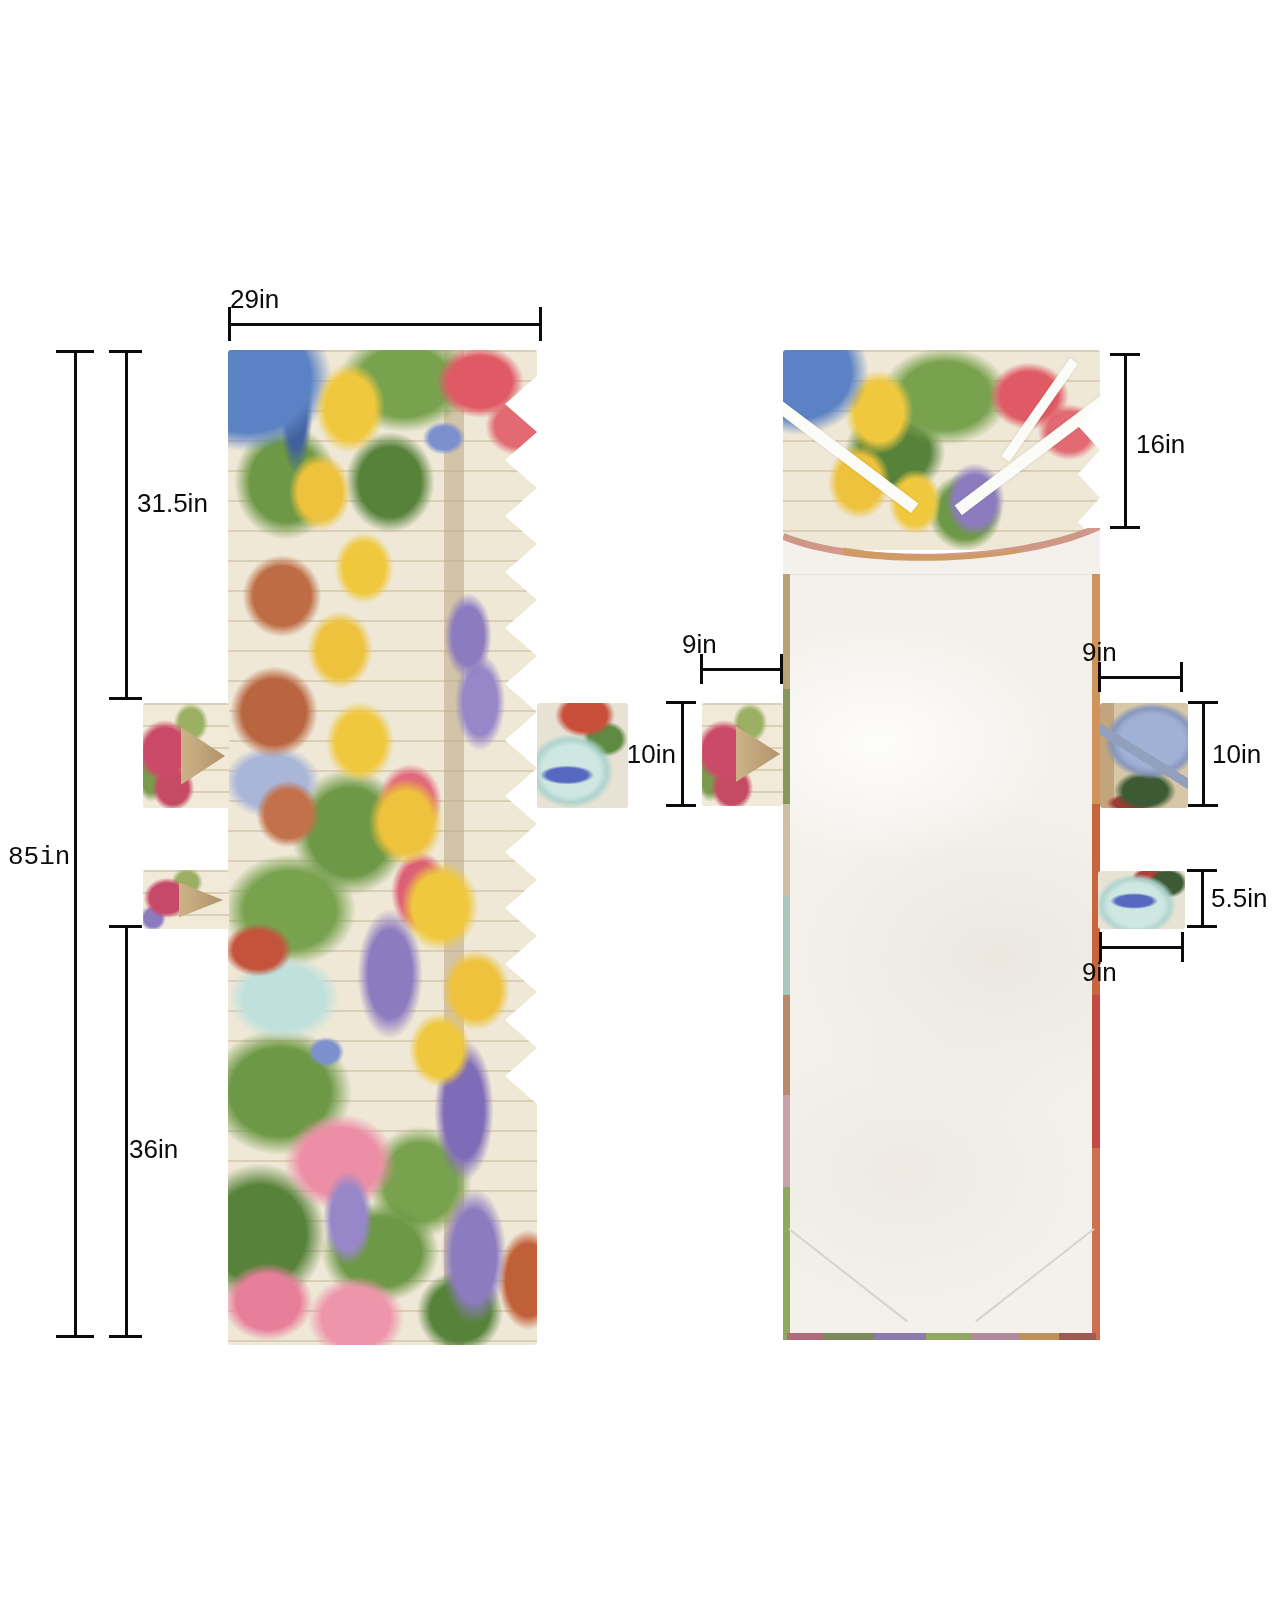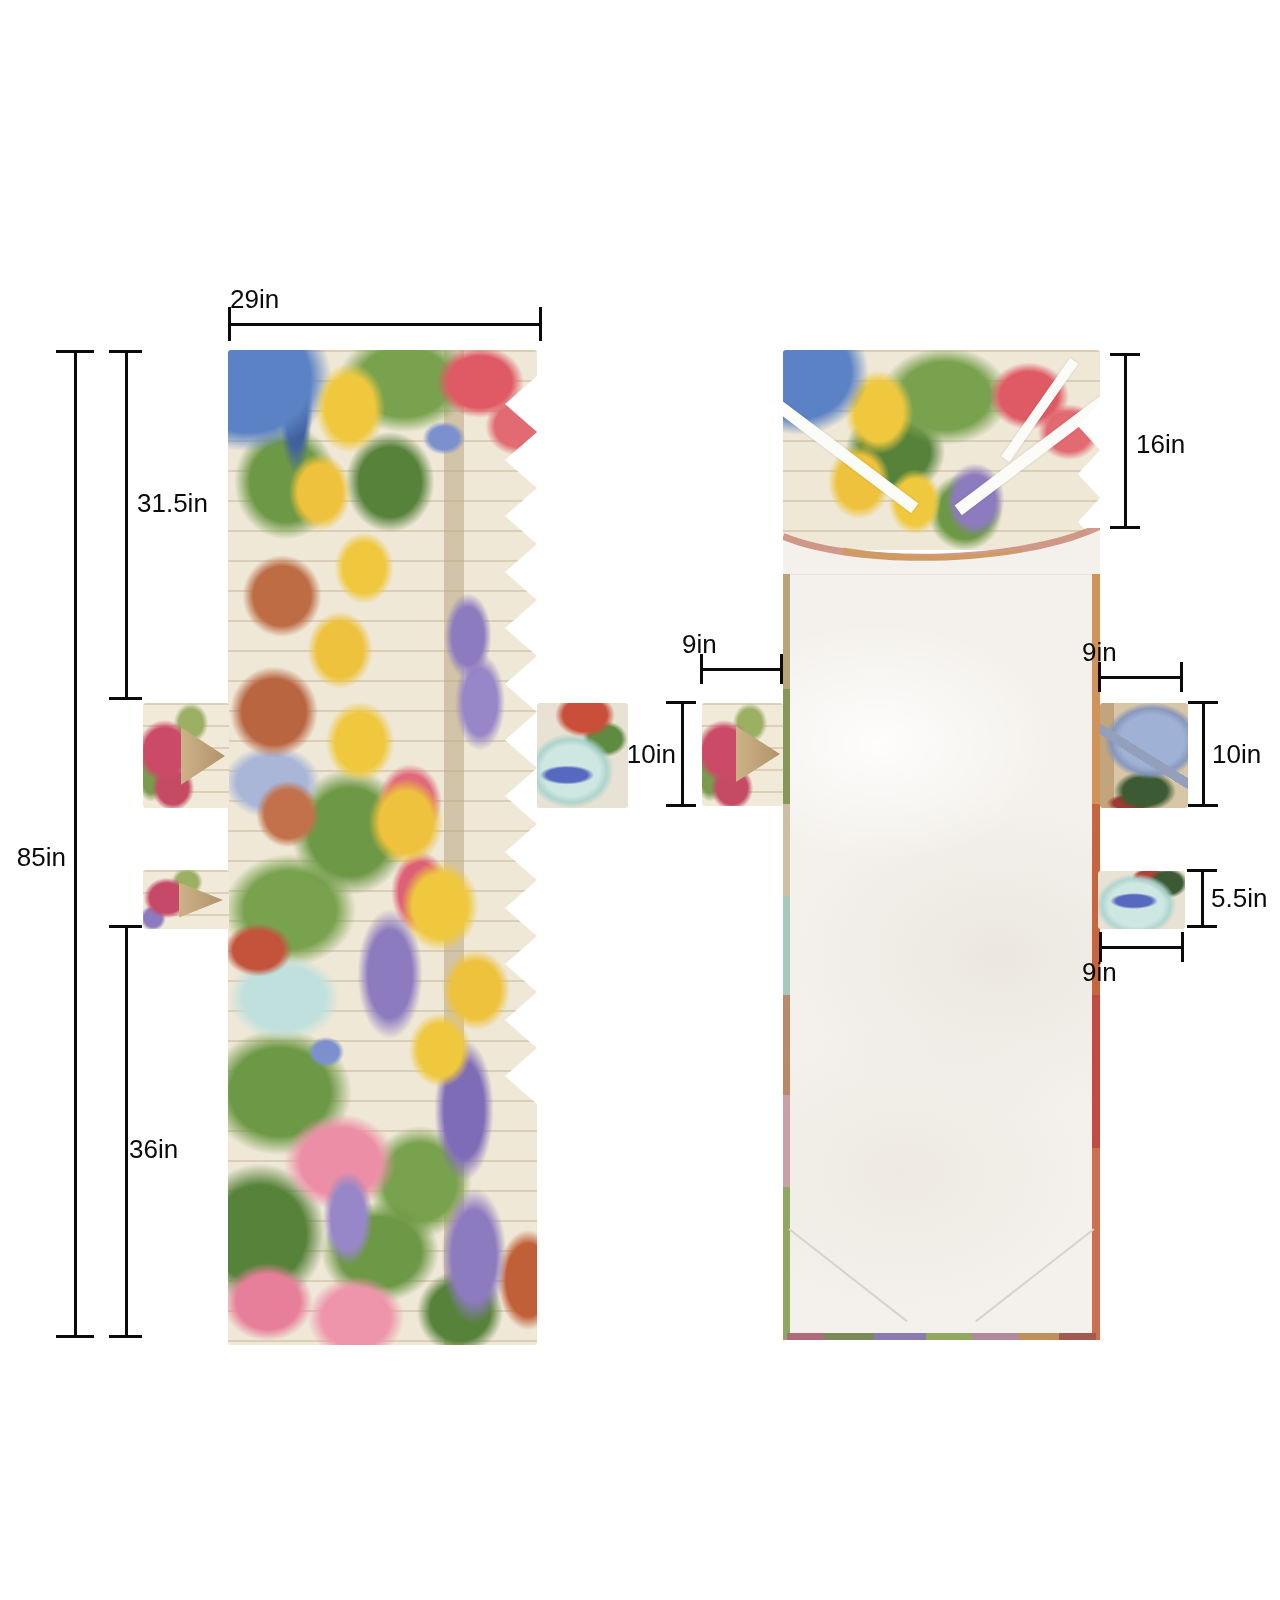--- a/index.html
+++ b/index.html
@@ -157,21 +157,21 @@
 <div class="print hat-pot-pocket" style="left:537px;top:703px;width:91px;height:105px;"></div>
 
 <div>
   <span class="dt ctr" style="left:230px;top:285px;width:310px;">29in</span>
   <span class="hl" style="left:230px;top:323px;width:310px;"></span>
   <span class="vl" style="left:228px;top:307px;height:34px;"></span>
   <span class="vl" style="left:539px;top:307px;height:34px;"></span>
 </div>
 
 <div>
-  <span class="dt rgt" style="left:8px;top:843px;width:58px;">85in</span>
+  <span class="dt rgt" style="left:8px;top:843px;width:58px;font-family:Liberation Mono, monospace;">85in</span>
   <span class="vl" style="left:74px;top:352px;height:986px;"></span>
   <span class="hl" style="left:56px;top:350px;width:38px;"></span>
   <span class="hl" style="left:56px;top:1335px;width:38px;"></span>
 </div>
 
 <div>
   <span class="dt" style="left:137px;top:489px;">31.5in</span>
   <span class="vl" style="left:125px;top:352px;height:348px;"></span>
   <span class="hl" style="left:109px;top:350px;width:33px;"></span>
   <span class="hl" style="left:109px;top:697px;width:33px;"></span>

